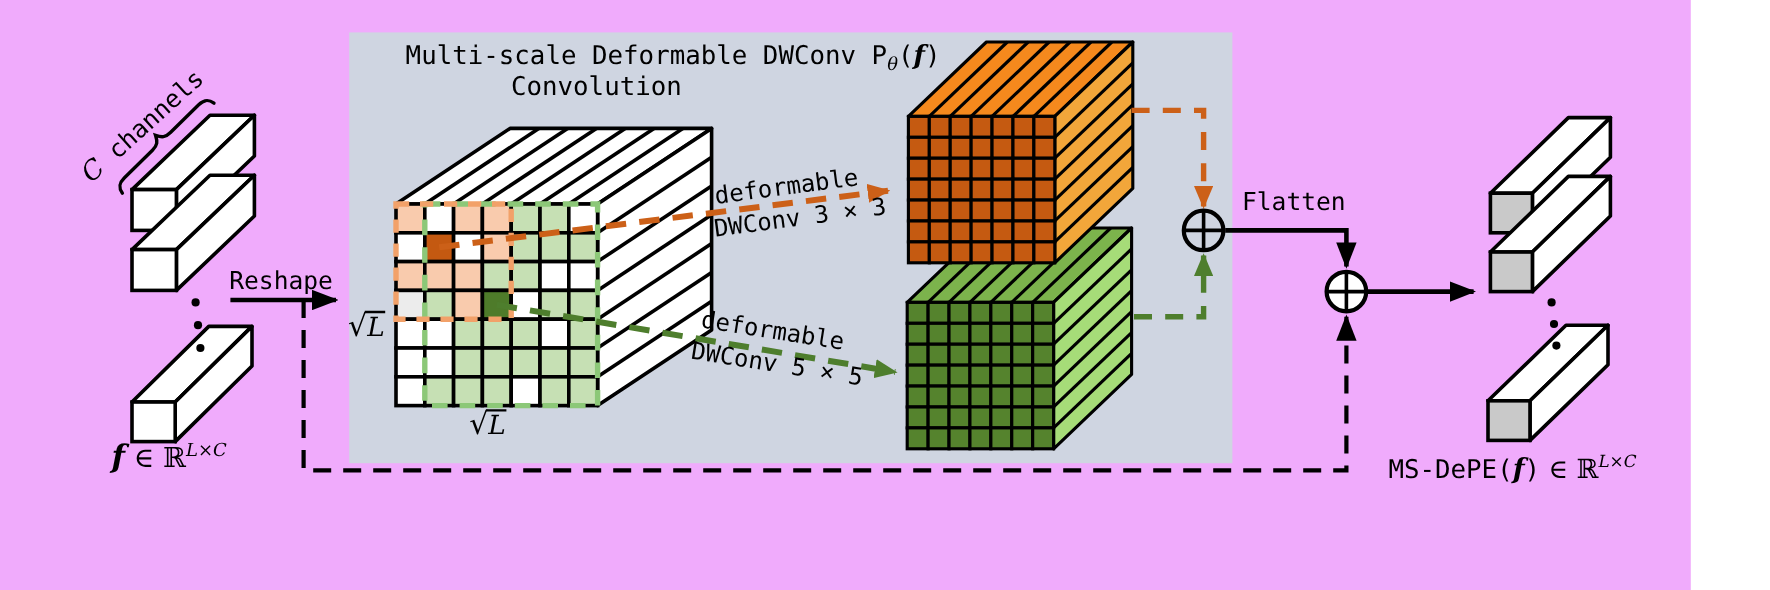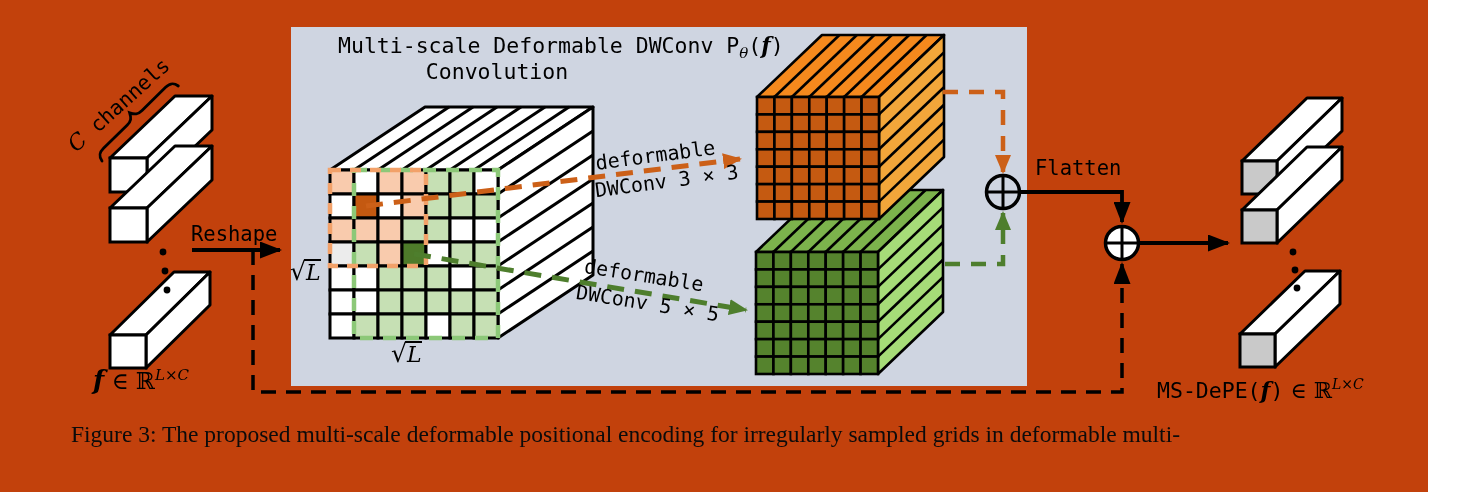--- a/index.html
+++ b/index.html
@@ -1,17 +1,17 @@
 <!DOCTYPE html>
 <html><head>
 <meta charset="utf-8">
 <style>
   html,body{margin:0;padding:0;background:#fff;}
-  .stage{position:relative;width:1409px;height:492px;background:#c2410c;overflow:hidden;
-         font-family:"DejaVu Sans Mono", monospace;padding-left:19px;}
+  .stage{position:relative;width:1409px;height:492px;background:#f0abfc;overflow:hidden;
+         font-family:"DejaVu Sans Mono", monospace;}
   svg{position:absolute;left:0;top:0;}
   .mono{font-family:"DejaVu Sans Mono", monospace;fill:#000;}
   .serif-it{font-family:"DejaVu Serif", serif;font-style:italic;fill:#000;}
   .serif{font-family:"DejaVu Serif", serif;fill:#000;}
   .boldf{font-family:"DejaVu Serif", serif;font-style:italic;font-weight:bold;fill:#000;}
   .caption{position:absolute;left:71px;top:420px;width:1400px;
            font-family:"Liberation Serif", serif;font-size:23.5px;line-height:29px;color:#0b0b0b;}
 </style>
 </head>
 <body>
@@ -330,15 +330,14 @@
   <g>
     <circle cx="1293" cy="252" r="3.4" fill="#000"></circle>
         <circle cx="1295" cy="270" r="3.4" fill="#000"></circle>
         <circle cx="1297" cy="288" r="3.4" fill="#000"></circle>
   </g>
 
   <text x="1157" y="398"><tspan class="mono" font-size="21.5">MS-DePE</tspan><tspan class="mono" font-size="21.5">(</tspan><tspan class="boldf" font-size="23">f</tspan><tspan class="mono" font-size="21.5">)</tspan><tspan class="serif" font-size="22"> ∈ </tspan><tspan class="serif" font-size="22">ℝ</tspan><tspan class="serif-it" font-size="14" dy="-9">L×C</tspan></text>
 </svg>
 
 <div class="caption">
-  <div>Figure 3: The proposed multi-scale deformable positional encoding for irregularly sampled grids in deformable multi-</div>
 </div>
 </div>
 
 </body></html>

